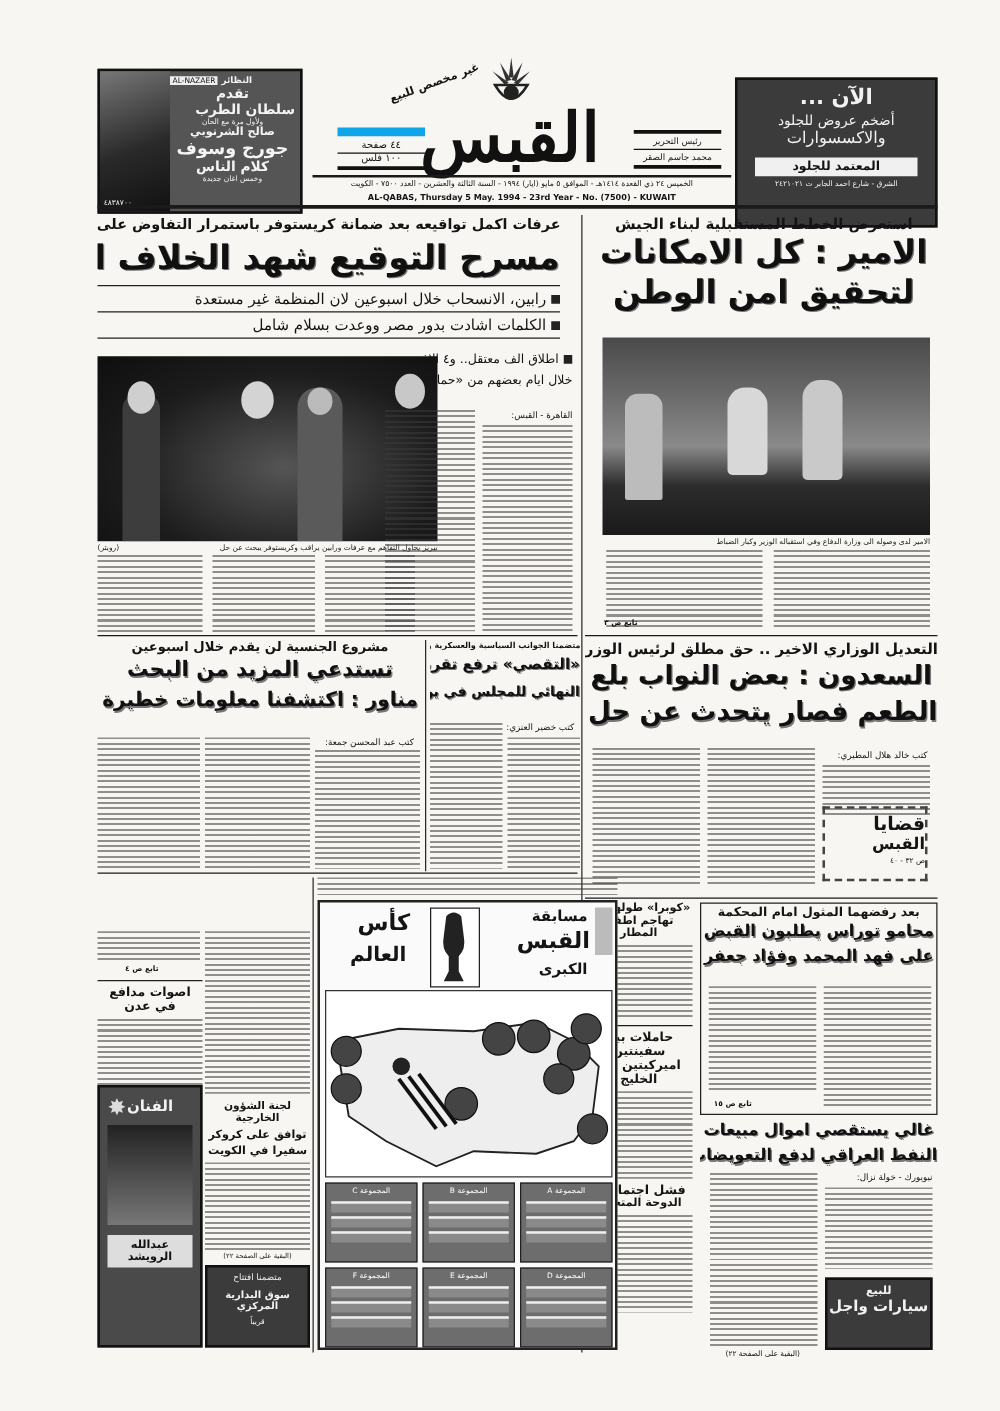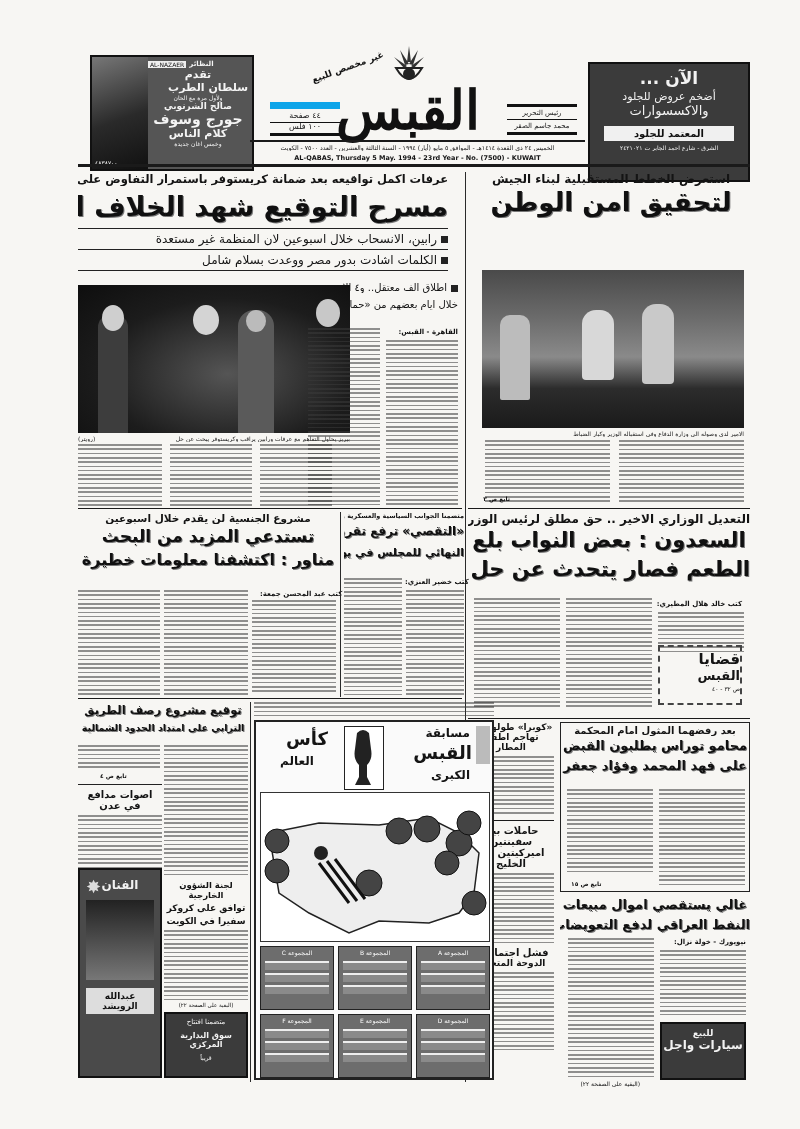--- a/index.html
+++ b/index.html
@@ -8,21 +8,21 @@
   .page { position: absolute; left: 60px; top: 0; width: 690px; height: 1129px; direction: rtl; }
   .abs { position: absolute; }
   .rule-h { position: absolute; height: 2px; background: #1a1a1a; }
   .rule-v { position: absolute; width: 1px; background: #2a2a2a; }
   .txt { font-size: 5.2px; line-height: 7px; color: #2b2b2b; text-align: justify; overflow: hidden; direction: rtl; }
   .txtfill { background: repeating-linear-gradient(180deg, #3a3a3a 0 1.6px, transparent 1.6px 4.3px); opacity: .55; }
   .kicker { font-weight: bold; font-size: 13px; text-align: center; white-space: nowrap; overflow: hidden; }
   .headline { font-weight: bold; text-align: center; white-space: nowrap; overflow: hidden; color: #101010; letter-spacing: 0.5px; text-shadow: 1px 1px 0 #777; }
   .photo { background: #2a2a2a; overflow: hidden; position: absolute; }
   .caption { font-size: 6px; color: #222; white-space: nowrap; overflow: hidden; }
-  .byline { font-size: 7px; font-weight: bold; color: #111; white-space: nowrap; }
+  .byline { font-size: 7px; font-weight: normal; color: #111; white-space: nowrap; }
   .bullet-line { font-size: 13px; white-space: nowrap; overflow: hidden; }
   .sq { display:inline-block; width:7px; height:7px; background:#222; margin-left:4px; vertical-align: middle; }
   .ad-dark { background: #3b3b3b; color: #f2f2f2; border: 2px solid #111; }
   .boxed { border: 1px solid #222; }
   .grp { position:absolute; background:#6d6d6d; border:1px solid #222; }
   .grp-title { font-size:6px; color:#fff; text-align:center; padding:2px 0; }
   .grp-row { height:9px; margin:3px 4px; background:#8a8a8a; border-top:2px solid #eee; }
 </style>
 </head>
 <body>
@@ -30,21 +30,21 @@
 <div class="page">
 
   <div class="abs ad-dark" style="right:0; top:62px; width:162px; height:120px; padding:4px;">
     <div style="font-size:17px; font-weight:bold; text-align:center;">الآن ...</div>
     <div style="font-size:11px; text-align:center; margin-top:2px;">أضخم عروض للجلود</div>
     <div style="font-size:13px; text-align:center;">والاكسسوارات</div>
     <div style="background:#f0f0f0; color:#111; font-size:10px; font-weight:bold; text-align:center; margin:8px 10px 3px; padding:2px;">المعتمد للجلود</div>
     <div style="font-size:6px; text-align:center; white-space:nowrap; overflow:hidden;">الشرق - شارع احمد الجابر ت ٢٤٢١٠٢١</div>
   </div>
 
-  <div class="abs boxed" style="left:18px; top:55px; width:164px; height:116px; background:#555; color:#f4f4f4; border:2px solid #111;margin-left:12px;">
+  <div class="abs boxed" style="left:18px; top:55px; width:164px; height:116px; background:#555; color:#f4f4f4; border:2px solid #111;">
     <div style="position:absolute; left:0; top:0; width:56px; height:112px; background:linear-gradient(160deg,#777 0%,#2a2a2a 55%,#111 100%);"></div>
     <div style="position:absolute; right:4px; top:3px; width:100px; direction:rtl;">
       <div style="display:flex; gap:3px; justify-content:flex-end; align-items:center;">
         <span style="font-size:7px; font-weight:bold;">النظائر</span>
         <span style="font-size:6px; background:#eee; color:#111; padding:0 2px; direction:ltr;">AL-NAZAER</span>
       </div>
       <div style="font-size:11px; font-weight:bold; text-align:center;">تقدم</div>
       <div style="font-size:11px; font-weight:bold; ">سلطان الطرب</div>
       <div style="font-size:6px; text-align:center;">ولأول مرة مع الحان</div>
       <div style="font-size:9px; font-weight:bold; text-align:center;">صالح الشرنوبي</div>
@@ -79,20 +79,21 @@
     <div style="position:absolute; right:8px; top:80px; width:70px; border-bottom:3px solid #111; font-size:7px; text-align:center; padding:2px 0;">محمد جاسم الصقر</div>
     <div class="rule-h" style="left:0; top:100px; width:335px; height:2px;"></div>
     <div style="position:absolute; left:0; top:104px; width:335px; font-size:6.2px; text-align:center; white-space:nowrap; overflow:hidden;">الخميس ٢٤ ذي القعدة ١٤١٤هـ - الموافق ٥ مايو (أيار) ١٩٩٤ - السنة الثالثة والعشرين - العدد ٧٥٠٠ - الكويت</div>
     <div style="position:absolute; left:0; top:114px; width:335px; font-size:6.5px; font-weight:bold; text-align:center; direction:ltr; white-space:nowrap;">AL-QABAS, Thursday 5 May. 1994 - 23rd Year - No. (7500) - KUWAIT</div>
   </div>
 
   <div class="rule-h" style="left:18px; top:164px; width:672px; height:3px;"></div>
 
   <div class="abs" style="right:0; top:172px; width:278px;">
     <div class="kicker" style="font-size:12px;">استعرض الخطط المستقبلية لبناء الجيش</div>
+    <div class="headline" style="font-size:26px; line-height:32px;">الامير : كل الامكانات</div>
     <div class="headline" style="font-size:26px; line-height:32px;">لتحقيق امن الوطن</div>
   </div>
   <div class="photo" style="right:6px; top:270px; width:262px; height:158px; background:linear-gradient(180deg,#4a4a4a 0%,#6b6b6b 30%,#8a8a8a 55%,#2c2c2c 75%,#1a1a1a 100%);">
     <div style="position:absolute; left:100px; top:40px; width:32px; height:70px; background:#d8d8d8; border-radius:14px 14px 4px 4px;"></div>
     <div style="position:absolute; left:160px; top:34px; width:32px; height:80px; background:#c9c9c9; border-radius:14px 14px 4px 4px;"></div>
     <div style="position:absolute; left:18px; top:45px; width:30px; height:85px; background:#bcbcbc; border-radius:10px 10px 2px 2px;"></div>
   </div>
   <div class="caption abs" style="right:6px; top:430px; width:262px;">الامير لدى وصوله الى وزارة الدفاع وفي استقباله الوزير وكبار الضباط</div>
   <div class="abs txt txtfill" style="right:6px; top:440px; width:125px; height:62px;"></div>
   <div class="abs txt txtfill" style="right:140px; top:440px; width:125px; height:62px;"></div>
@@ -213,24 +214,20 @@
     <div class="kicker" style="font-size:6.5px;">متضمنا الجوانب السياسية والعسكرية والتجاوزات</div>
     <div class="headline" style="font-size:12px; line-height:22px;">«التقصي» ترفع تقريرها</div>
     <div class="headline" style="font-size:11px; line-height:22px;">النهائي للمجلس في يونيو</div>
   </div>
   <div class="abs byline" style="left:345px; top:578px;">كتب خضير العنزي:</div>
   <div class="abs txt txtfill" style="left:346px; top:590px; width:58px; height:105px;"></div>
   <div class="abs txt txtfill" style="left:284px; top:578px; width:58px; height:117px;"></div>
 
   <div class="rule-h" style="left:18px; top:698px; width:384px; height:1px;"></div>
 
-  <div class="abs" style="left:18px; top:702px; width:170px;">
-    <div class="headline" style="font-size:11.5px; line-height:17px;">توقيع مشروع رصف الطريق</div>
-    <div class="headline" style="font-size:9.5px; line-height:17px;">الترابي على امتداد الحدود الشمالية</div>
-  </div>
   <div class="abs txt txtfill" style="left:104px; top:745px; width:84px; height:130px;"></div>
   <div class="abs txt txtfill" style="left:18px; top:745px; width:82px; height:24px;"></div>
   <div class="abs" style="left:40px; top:772px; font-size:6px; font-weight:bold;">تابع ص ٤</div>
 
   <div class="abs" style="left:18px; top:784px; width:84px; border-top:1px solid #222;">
     <div style="font-size:10px; font-weight:bold; text-align:center; margin-top:4px;">اصوات مدافع</div>
     <div style="font-size:10px; font-weight:bold; text-align:center;">في عدن</div>
     <div class="txt txtfill" style="height:56px; margin-top:4px;"></div>
     <div style="font-size:5.5px; text-align:center;">(البقية على الصفحة ٢٥)</div>
   </div>
@@ -252,21 +249,21 @@
   <div class="abs ad-dark" style="left:104px; top:1012px; width:84px; height:66px; text-align:center; padding-top:4px;">
     <div style="font-size:7px;">متضمنا افتتاح</div>
     <div style="font-size:8px; font-weight:bold; margin-top:5px;">سوق البدارية المركزي</div>
     <div style="font-size:6px; margin-top:5px;">قريباً</div>
   </div>
 
   <div class="rule-v" style="left:190px; top:702px; height:380px;"></div>
 
   <div class="abs" style="left:194px; top:720px; width:240px; height:360px; border:2px solid #222; background:#fafafa;">
     <div style="position:absolute; left:30px; top:6px; font-size:18px; font-weight:bold;">كأس</div>
-    <div style="position:absolute; left:24px; top:32px; font-size:12px; font-weight:bold;">العالم</div>
+    <div style="position:absolute; left:24px; top:32px; font-size:16px; font-weight:bold;">العالم</div>
     <div style="position:absolute; left:88px; top:4px; width:40px; height:64px; border:1px solid #222; background:#fff;">
       <svg width="40" height="64" viewBox="0 0 40 64">
         <path d="M14 6 Q20 0 26 6 L28 22 Q30 32 24 38 L24 50 L28 58 L12 58 L16 50 L16 38 Q10 32 12 22 Z" fill="#222"></path>
       </svg>
     </div>
     <div style="position:absolute; right:22px; top:4px; font-size:12px; font-weight:bold;">مسابقة</div>
     <div style="position:absolute; right:20px; top:20px; font-size:18px; font-weight:bold;">القبس</div>
     <div style="position:absolute; right:22px; top:46px; font-size:12px; font-weight:bold;">الكبرى</div>
     <div style="position:absolute; right:2px; top:4px; width:14px; height:38px; background:#bbb;"></div>
 

